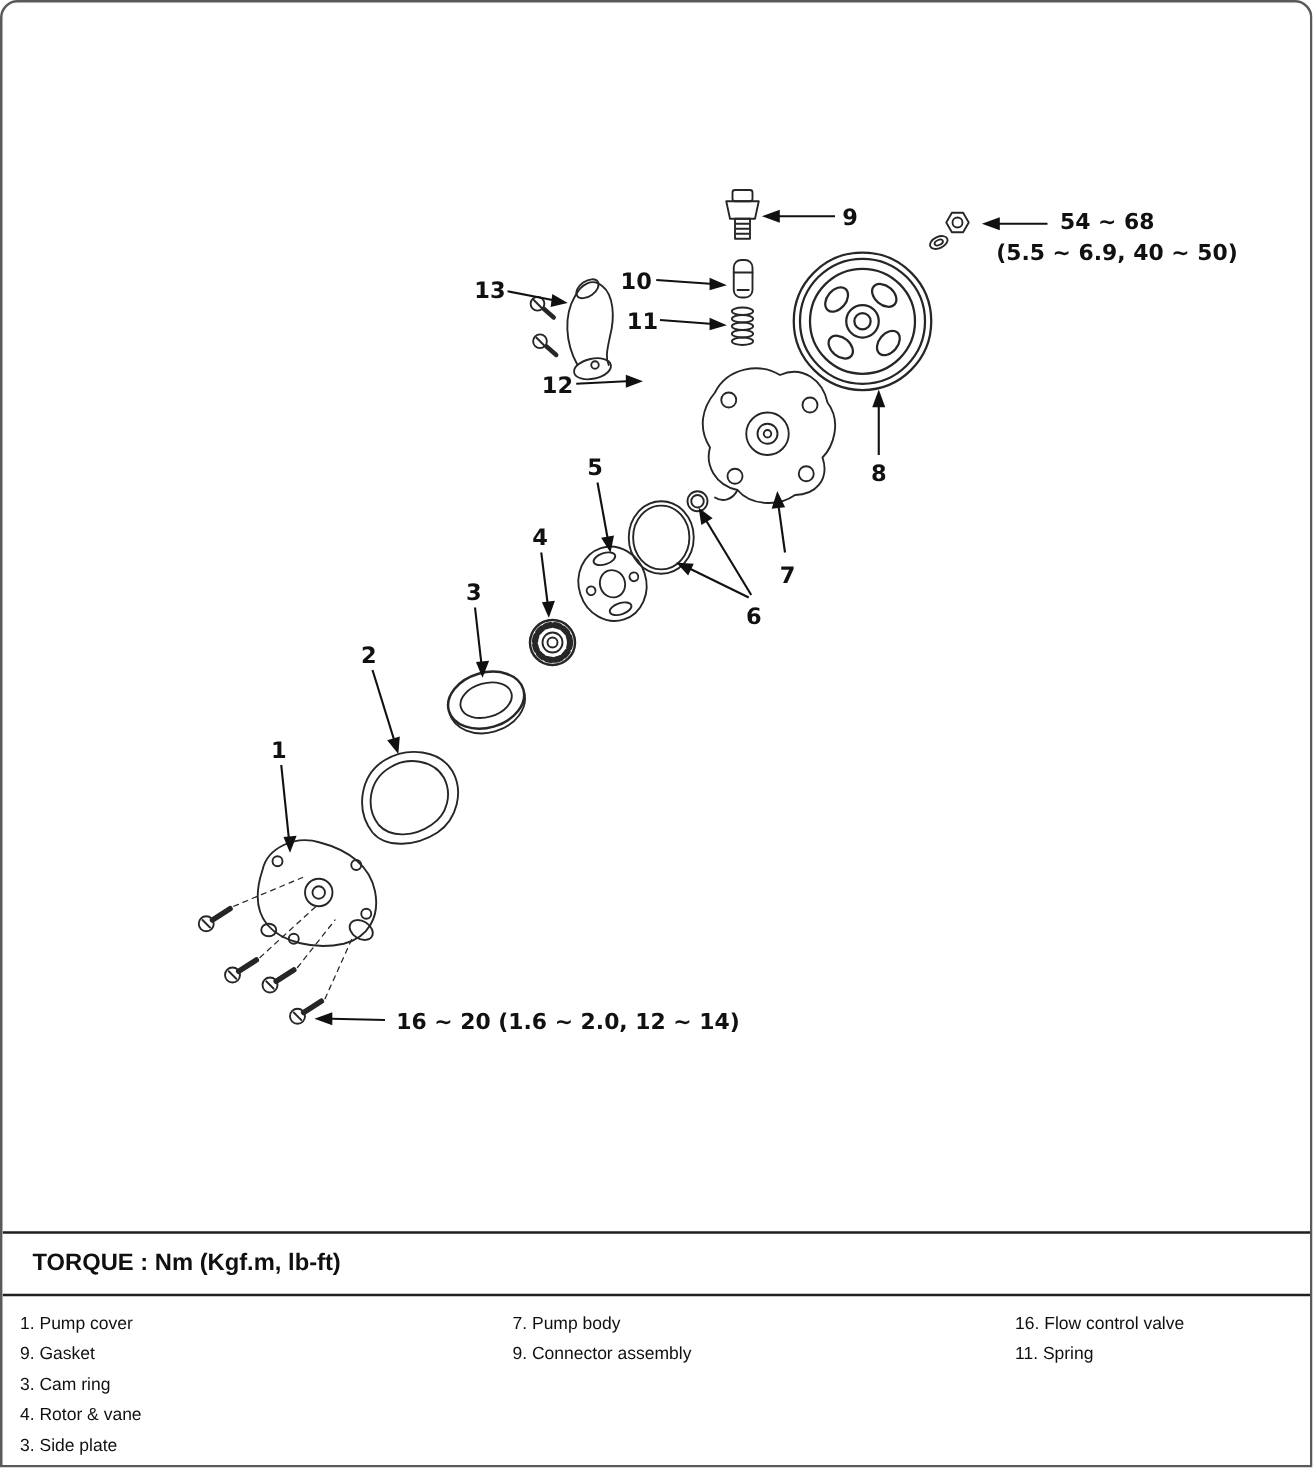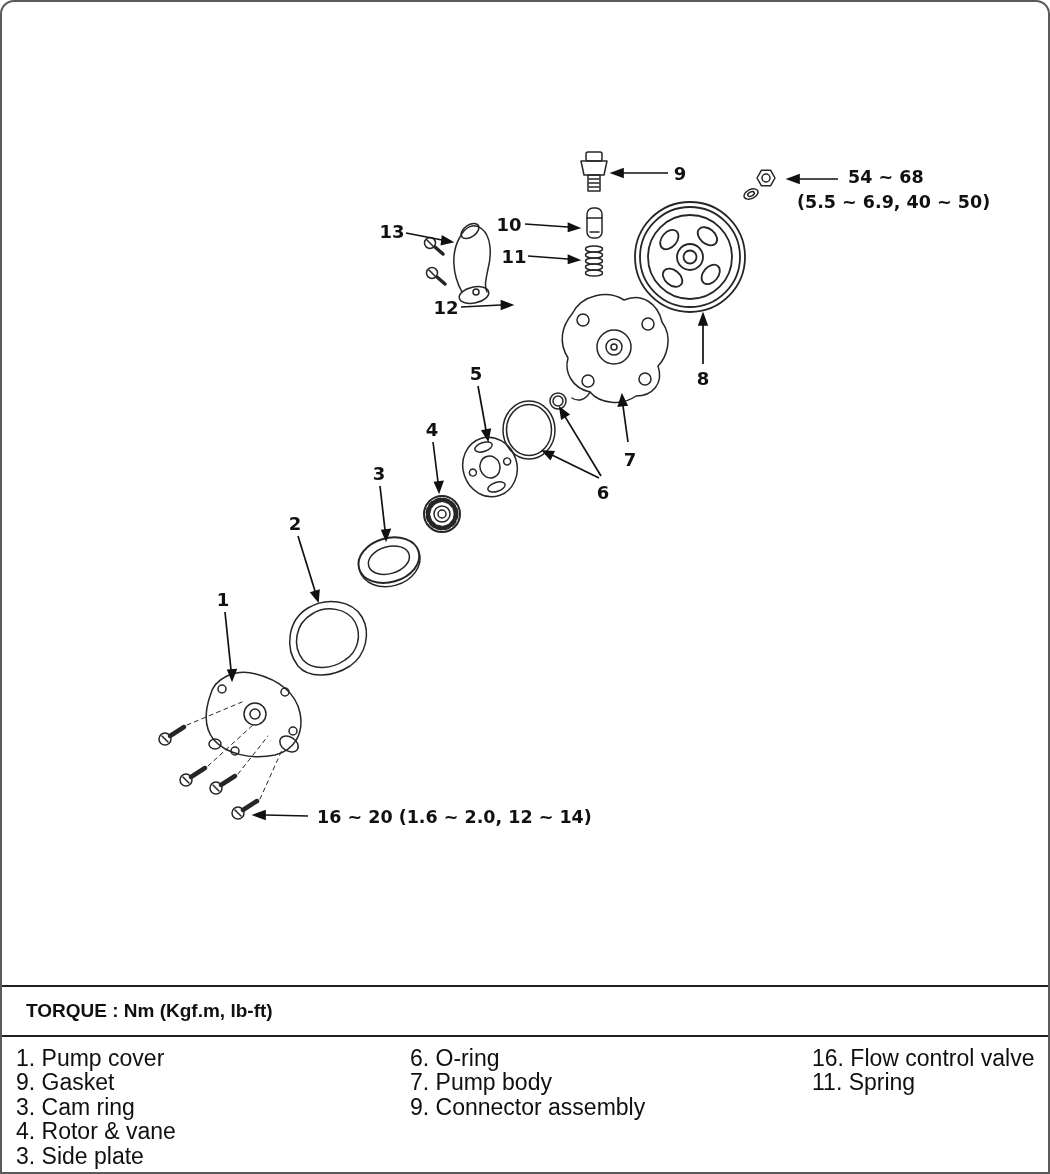--- a/index.html
+++ b/index.html
@@ -12,21 +12,21 @@
   .diagram { position:absolute; top:0; left:0; display:block; }
   .torque-bar {
     position:absolute; top:983px; left:0; width:100%; height:52px;
     border-top:2px solid #1f1f1f; border-bottom:2px solid #1f1f1f;
     display:flex; align-items:center; padding-left:24px;
     font-size:19px; font-weight:bold; color:#101010; background:#fff;
   }
   .legend {
     position:absolute; top:1037px; left:0; width:100%;
     padding:7px 0 0 14px; display:grid; grid-template-columns:394px 402px 1fr;
-    color:#101010; font-size:23px;
+    color:#101010; font-size:14px;
   }
   .legend .col > div { line-height:24.4px; white-space:nowrap; }
   svg text { font-family:"DejaVu Sans","Liberation Sans",sans-serif; }
 </style>
 </head>
 <body>
 
 <div class="page">
 
   <svg class="diagram" width="1046" height="983" viewBox="0 0 1046 983">
@@ -238,21 +238,20 @@
 
   <div class="legend">
     <div class="col">
       <div>1. Pump cover</div>
       <div>9. Gasket</div>
       <div>3. Cam ring</div>
       <div>4. Rotor &amp; vane</div>
       <div>3. Side plate</div>
     </div>
     <div class="col">
-      <div>6. O-ring</div>
       <div>7. Pump body</div>
       <div>9. Connector assembly</div>
     </div>
     <div class="col">
       <div>16. Flow control valve</div>
       <div>11. Spring</div>
     </div>
   </div>
 
 </div>

